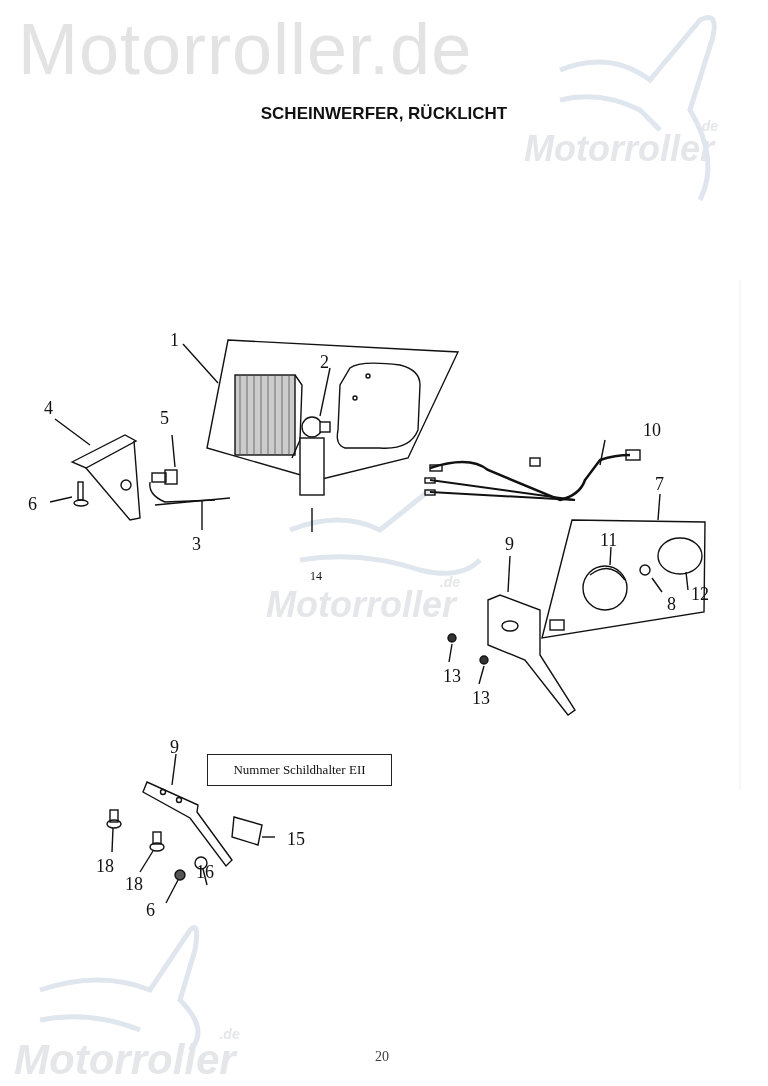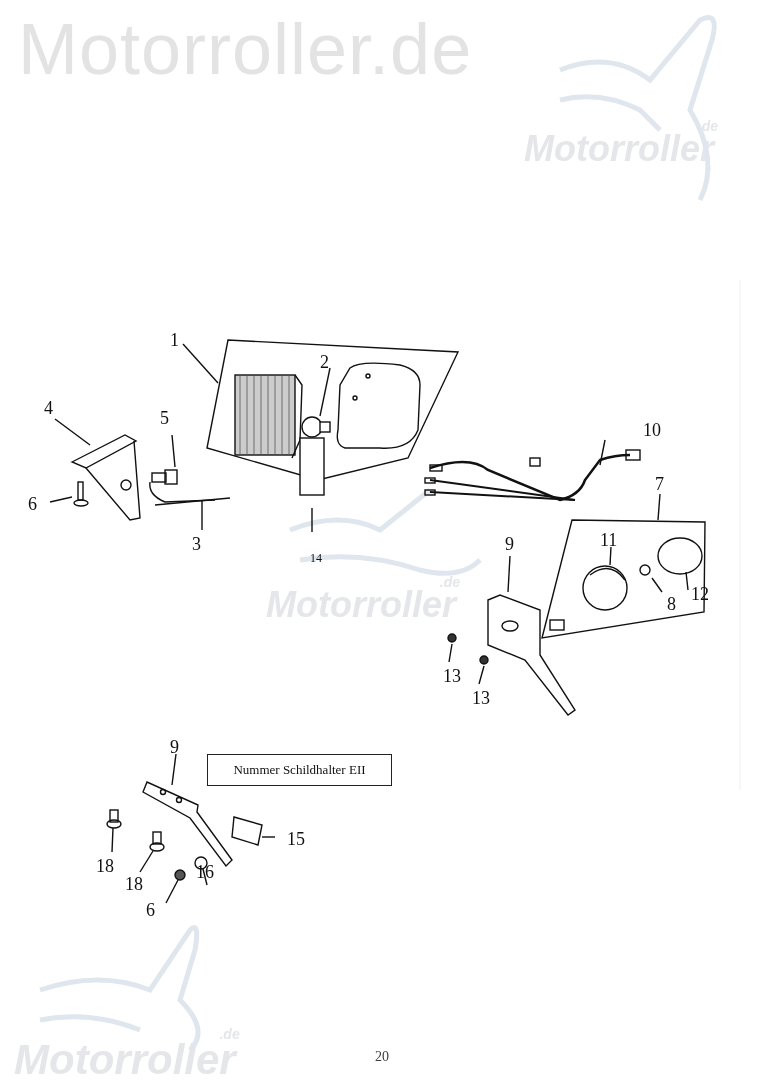--- a/index.html
+++ b/index.html
@@ -2,21 +2,21 @@
 <html><head>
 <meta charset="utf-8">
 <style>
   html,body{margin:0;padding:0;background:#fff;}
   #page{position:relative;width:768px;height:1086px;background:#fff;overflow:hidden;font-family:"Liberation Serif",serif;padding-left:39px;}
   .wm-top{position:absolute;left:18px;top:8px;font-family:"Liberation Sans",sans-serif;font-size:72px;color:#e3e3e3;letter-spacing:1px;}
   .wm-logo{position:absolute;font-family:"Liberation Sans",sans-serif;font-style:italic;font-weight:bold;color:#e4e6e9;}
   .wm-logo .de{font-size:14px;position:absolute;top:-10px;right:-4px;color:#e4e6e9;}
   .title{position:absolute;left:0;width:768px;top:104px;text-align:center;font-family:"Liberation Sans",sans-serif;font-weight:bold;font-size:17px;color:#111;}
   .lbl{position:absolute;font-size:18px;color:#111;}
-  .lbl-s{position:absolute;font-size:12px;color:#111;}
+  .lbl-s{position:absolute;font-size:12px;color:#111;margin-top:18px;}
   .note-box{position:absolute;left:207px;top:754px;width:185px;height:32px;border:1.5px solid #222;box-sizing:border-box;font-size:13px;color:#111;display:flex;align-items:center;justify-content:center;}
   .pagenum{position:absolute;left:375px;top:1049px;font-size:14px;color:#404040;}
   svg{position:absolute;left:0;top:0;}
 </style>
 </head>
 <body>
 
 <div id="page">
 
   <div class="wm-top">Motorroller.de</div>
@@ -24,20 +24,21 @@
   <div class="wm-logo" style="left:524px;top:128px;font-size:36px;">
     <span>Motorroller</span><span class="de">.de</span>
   </div>
   <div class="wm-logo" style="left:266px;top:584px;font-size:36px;">
     <span>Motorroller</span><span class="de">.de</span>
   </div>
   <div class="wm-logo" style="left:14px;top:1036px;font-size:42px;">
     <span>Motorroller</span><span class="de">.de</span>
   </div>
 
+  <div class="title">SCHEINWERFER, RÜCKLICHT</div>
 
   <svg width="768" height="1086" viewBox="0 0 768 1086">
 
     <g fill="none" stroke="#dfe6ee" stroke-width="5">
       <path d="M560 70 Q610 50 650 80 L700 20 Q720 10 712 40 L690 110 Q720 160 700 200 M560 100 Q600 90 640 110 L660 130"></path>
       <path d="M290 530 Q340 510 380 530 L430 490 M300 560 Q360 550 420 570 Q460 580 480 560"></path>
       <path d="M40 990 Q100 970 150 990 L190 930 Q200 920 195 950 L180 1000 Q210 1030 190 1050 M40 1020 Q90 1010 140 1030"></path>
     </g>
     <g fill="none" stroke="#eee" stroke-width="1">
       <line x1="740" y1="280" x2="740" y2="790"></line>

